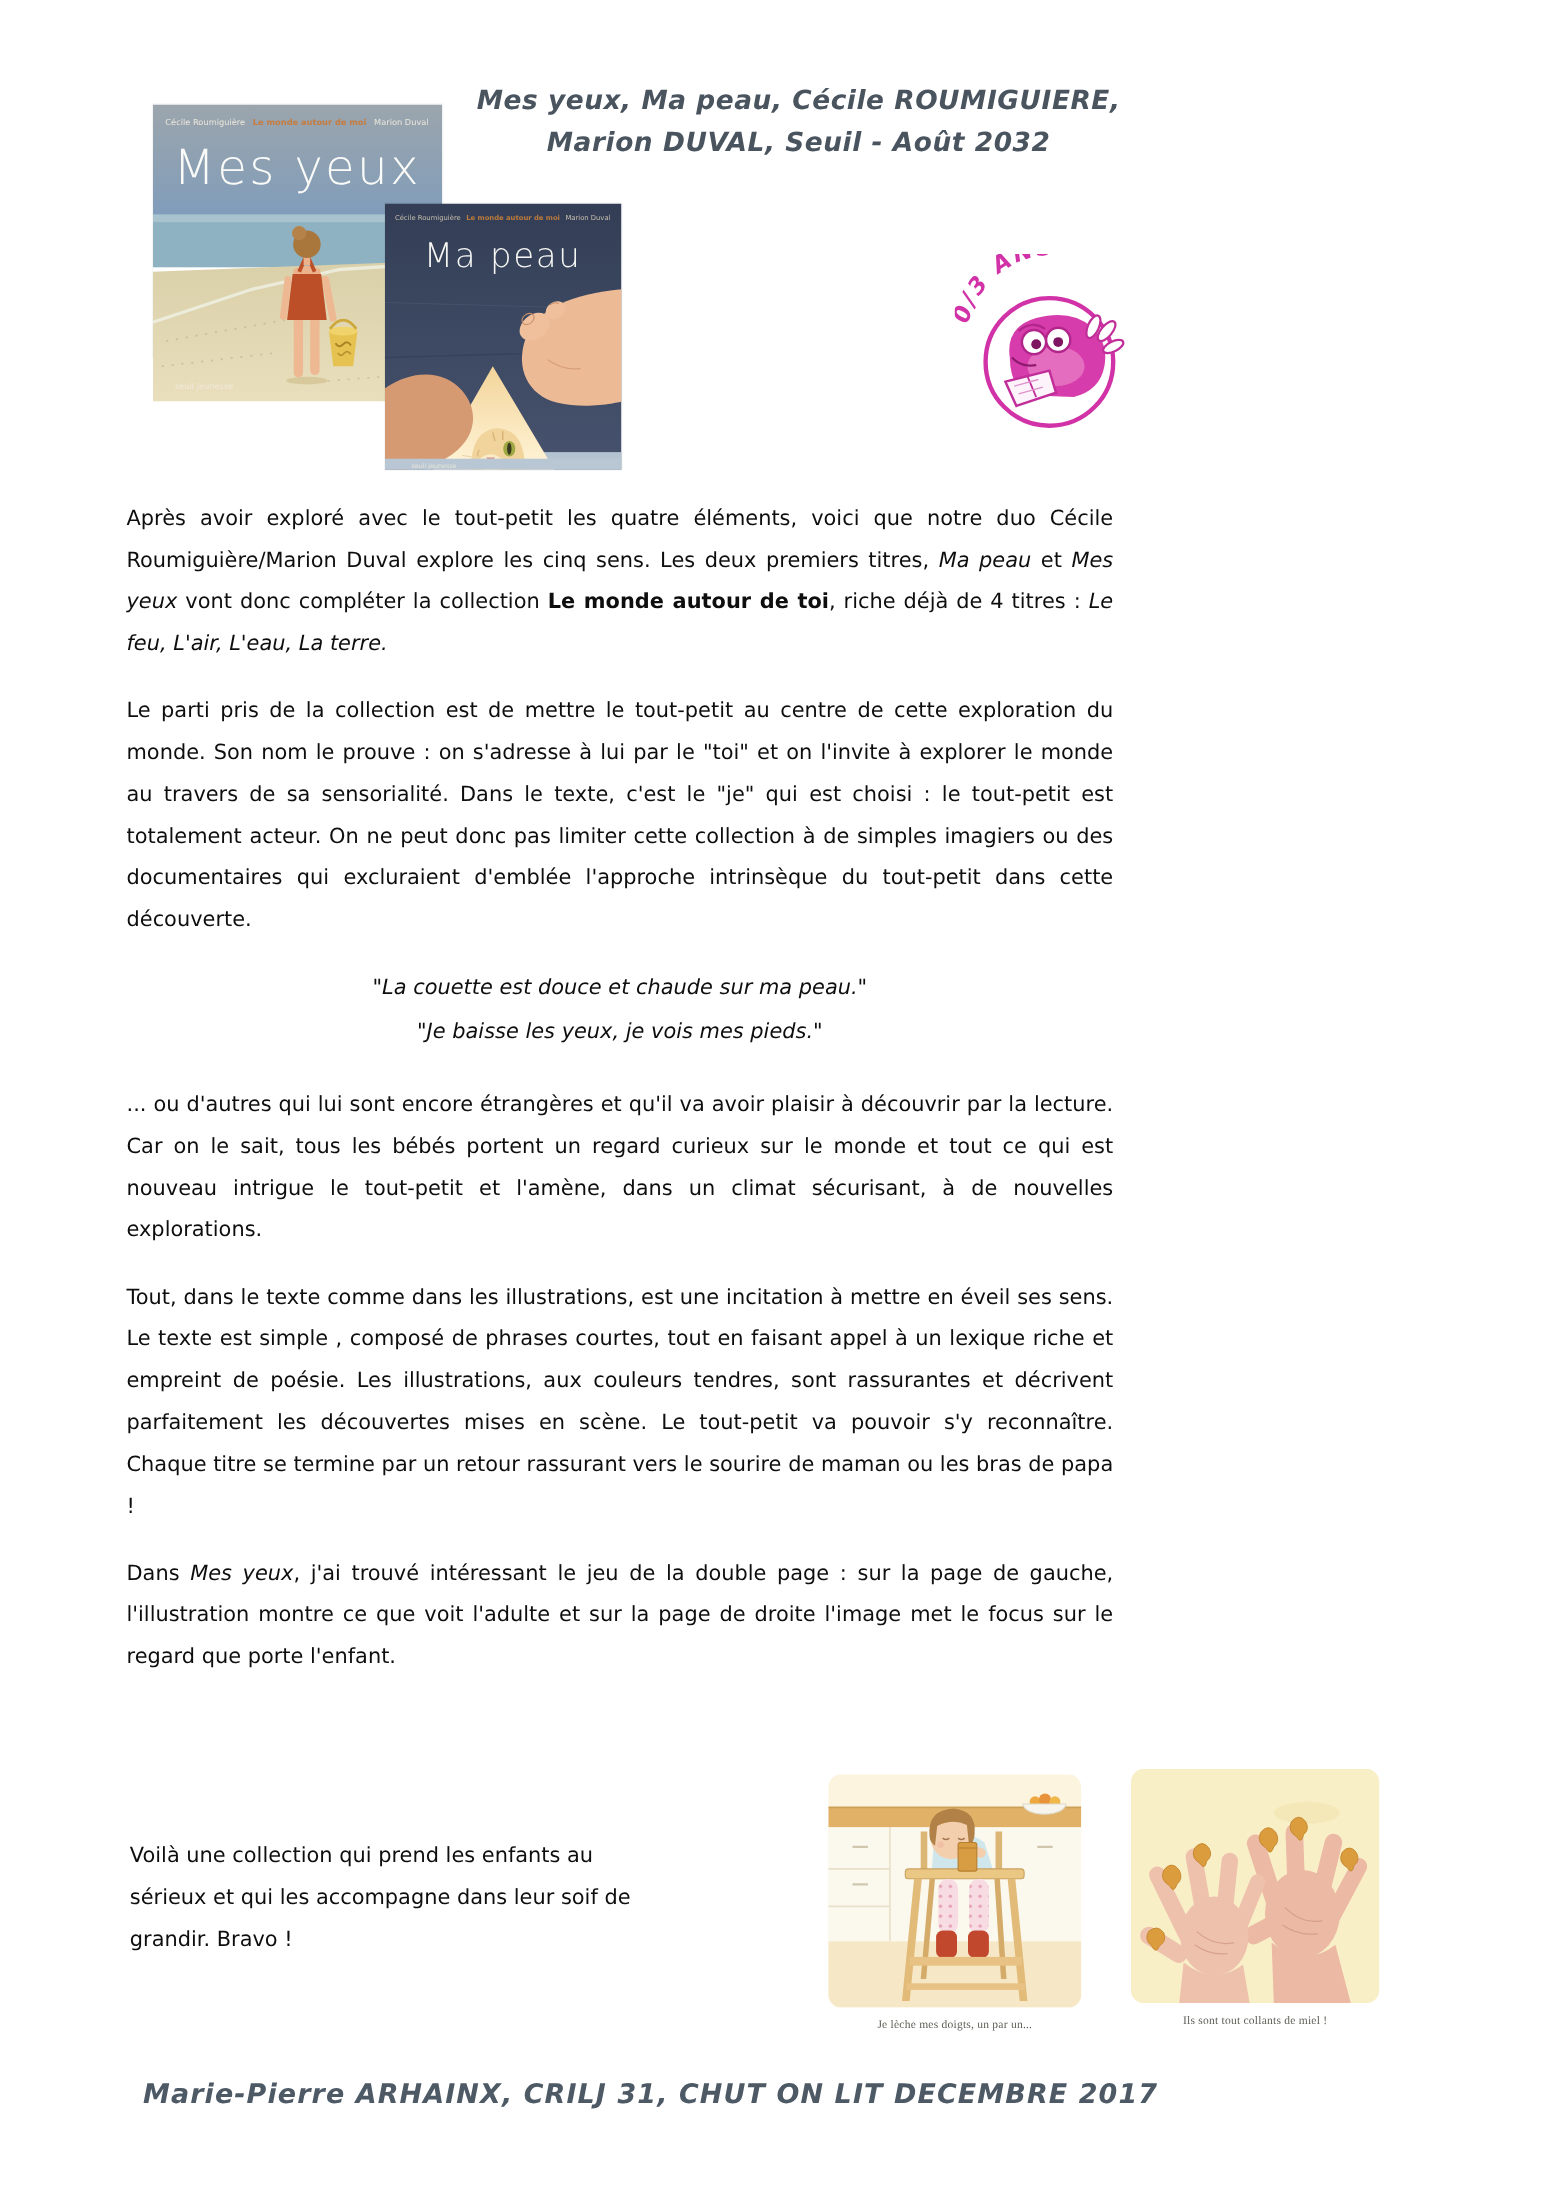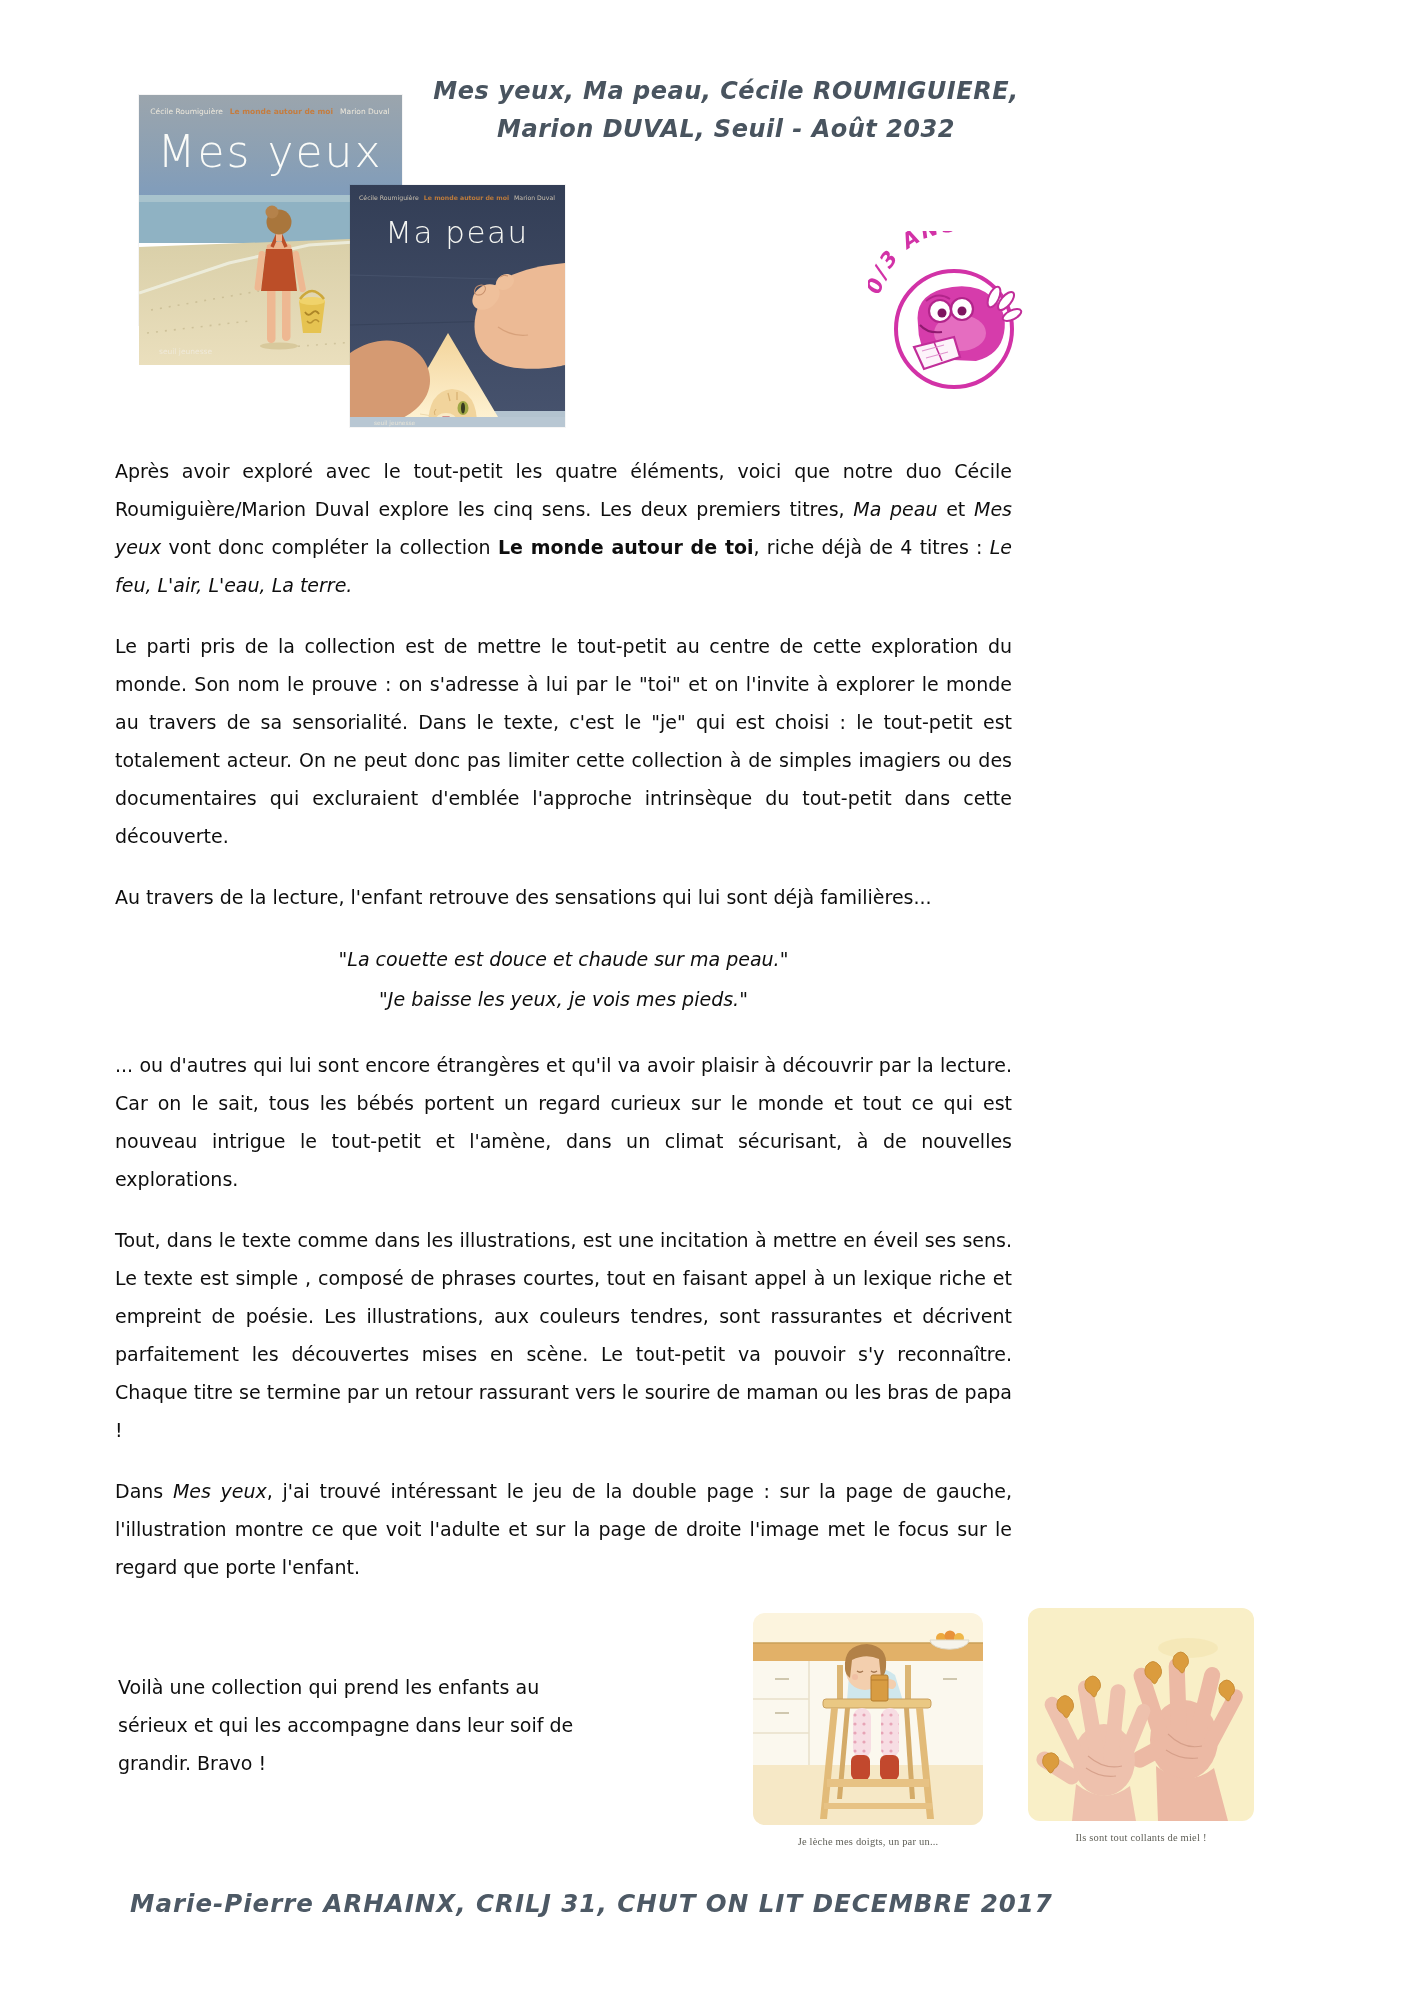--- a/index.html
+++ b/index.html
@@ -157,21 +157,20 @@
         <path d="M46,116 L86,106 L92,126 L56,138 Z" fill="#fdf3fa" stroke="#c12d99" stroke-width="2.2"></path>
         <path d="M66,111 L74,130" stroke="#c12d99" stroke-width="1.6"></path>
         <path d="M54,120 l22,-6 M58,127 l22,-6" stroke="#e091cd" stroke-width="1.2"></path>
       </g>
     </svg>
   </div>
 
   <div class="body-text">
       <p><span>Après avoir exploré avec le tout-petit les quatre éléments, voici que notre duo Cécile Roumiguière/Marion Duval explore les cinq sens. Les deux premiers titres, </span><span class="it">Ma peau</span><span> et </span><span class="it">Mes yeux</span><span> vont donc compléter la collection </span><span class="bi">Le monde autour de toi</span><span>, riche  déjà de 4 titres : </span><span class="it">Le feu, L'air, L'eau, La terre.</span></p>
       <p><span>Le parti pris de la collection est de mettre le tout-petit au centre de cette exploration du monde. Son nom le prouve : on s'adresse à lui par le "toi" et on l'invite à explorer le monde au travers de sa sensorialité. Dans le texte, c'est le "je" qui est choisi : le tout-petit est totalement acteur. On ne peut donc pas limiter cette collection à de simples imagiers ou des documentaires qui excluraient d'emblée l'approche intrinsèque du tout-petit dans cette découverte.</span></p>
-      <p><span>Au travers de la lecture, l'enfant retrouve des sensations qui lui sont déjà familières...</span></p>
       <div class="quoteblock">
         <div class="quoteline">"La couette est douce et chaude sur ma peau."</div>
         <div class="quoteline">"Je baisse les yeux, je vois mes pieds."</div>
       </div>
       <p><span>... ou d'autres qui lui sont encore étrangères et qu'il va avoir plaisir à découvrir par la lecture. Car on le sait, tous les bébés portent un regard curieux sur le monde et tout ce qui est nouveau intrigue le tout-petit et l'amène, dans un climat sécurisant, à de nouvelles explorations.</span></p>
       <p><span>Tout, dans le texte comme dans les illustrations, est une incitation à mettre en éveil ses sens.  Le texte est simple , composé de phrases courtes, tout en faisant appel à un lexique riche et empreint de poésie. Les illustrations, aux couleurs tendres, sont rassurantes et décrivent parfaitement les découvertes mises en scène. Le tout-petit va pouvoir s'y reconnaître. Chaque titre se termine par un retour rassurant vers le sourire de maman ou les bras de papa !</span></p>
       <p><span>Dans </span><span class="it">Mes yeux</span><span>, j'ai trouvé intéressant le jeu de la double page : sur la page de gauche, l'illustration montre ce que voit l'adulte et sur la page de droite l'image met le focus sur le regard que porte l'enfant.</span></p>
     </div>
 
   <div class="closing">Voilà une collection qui prend les enfants au sérieux et qui les accompagne dans leur soif de grandir. Bravo !</div>

